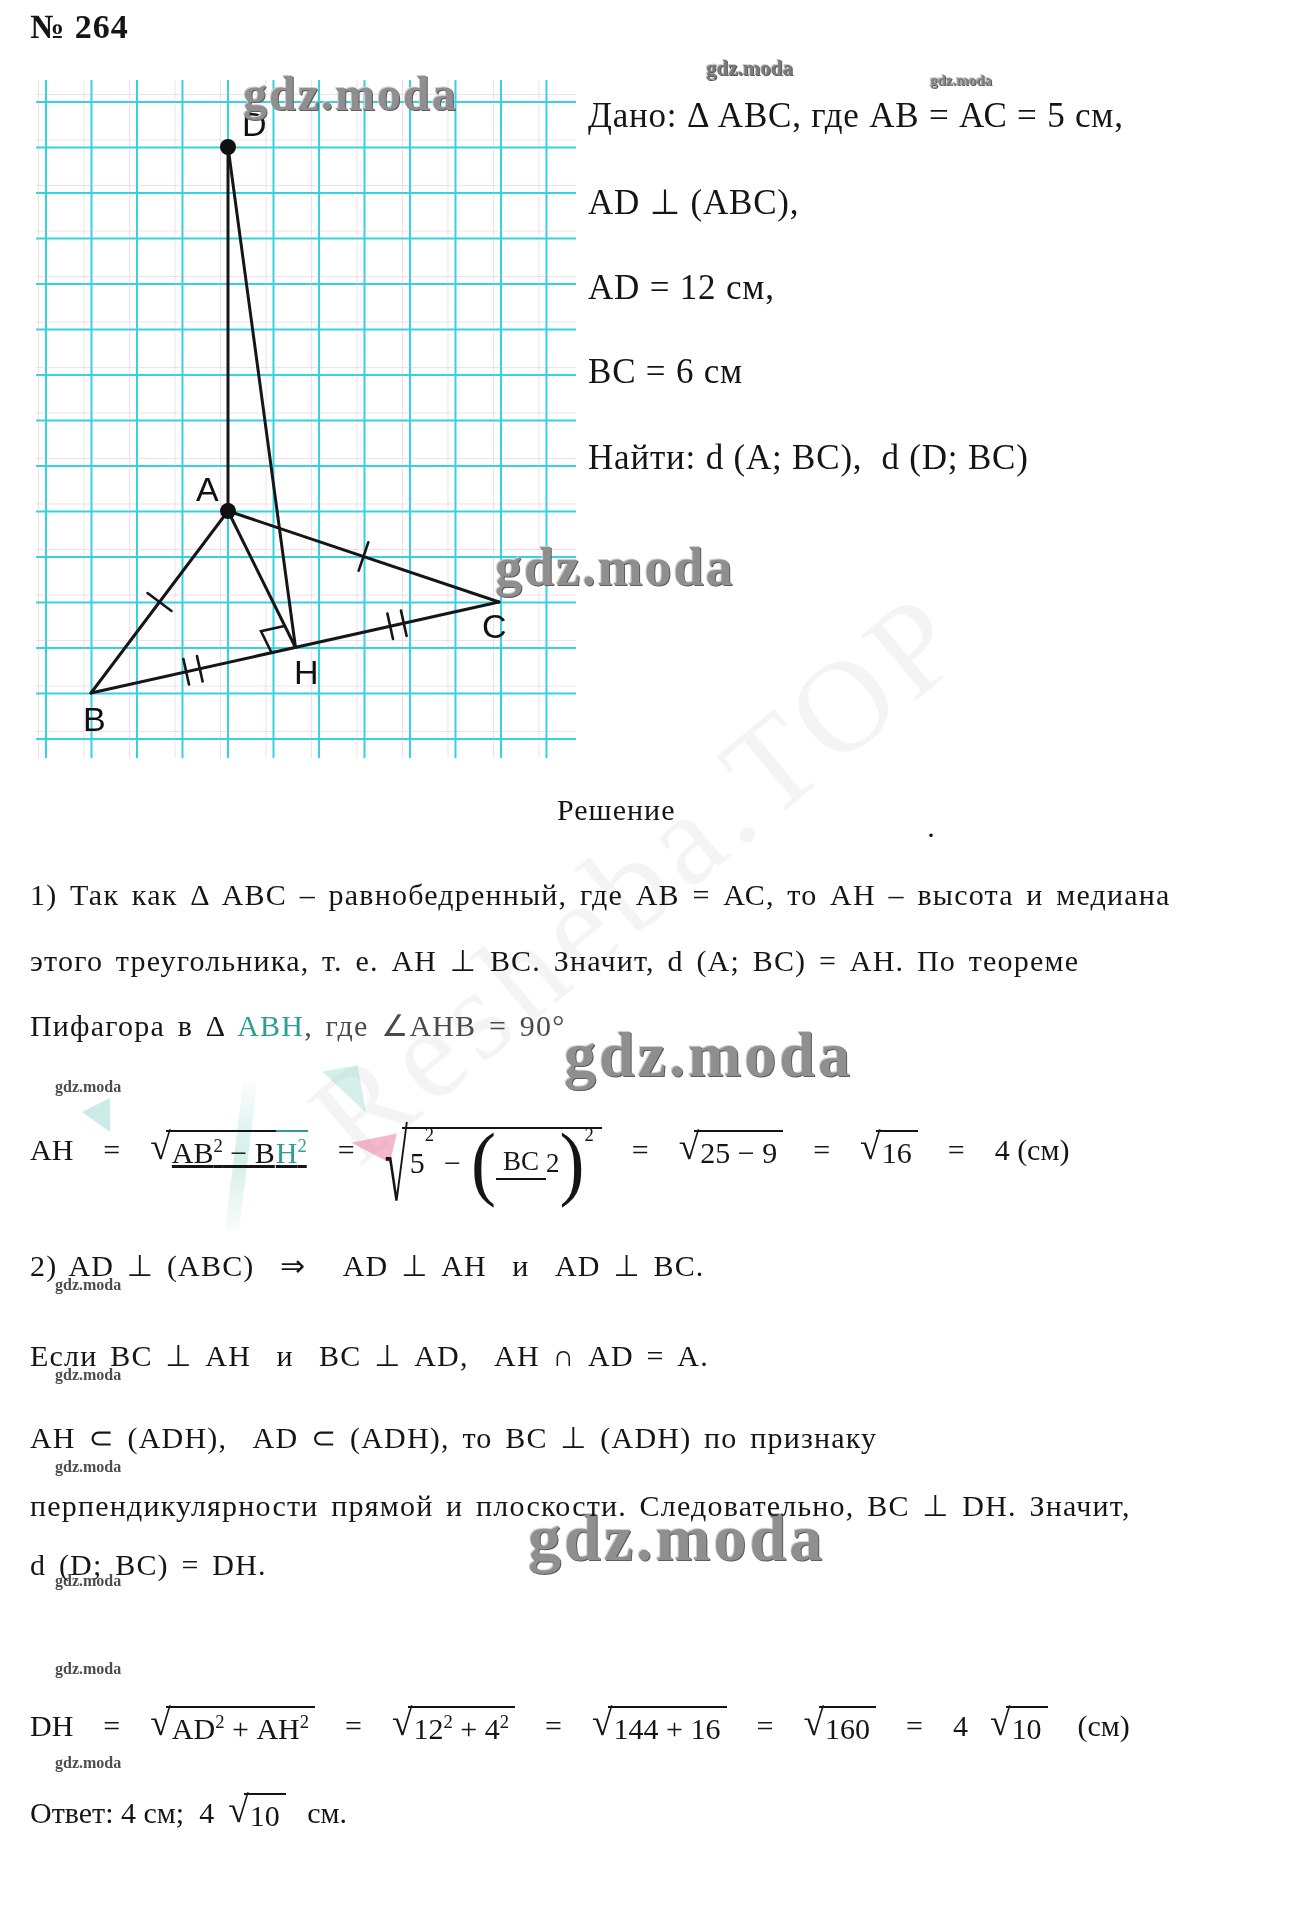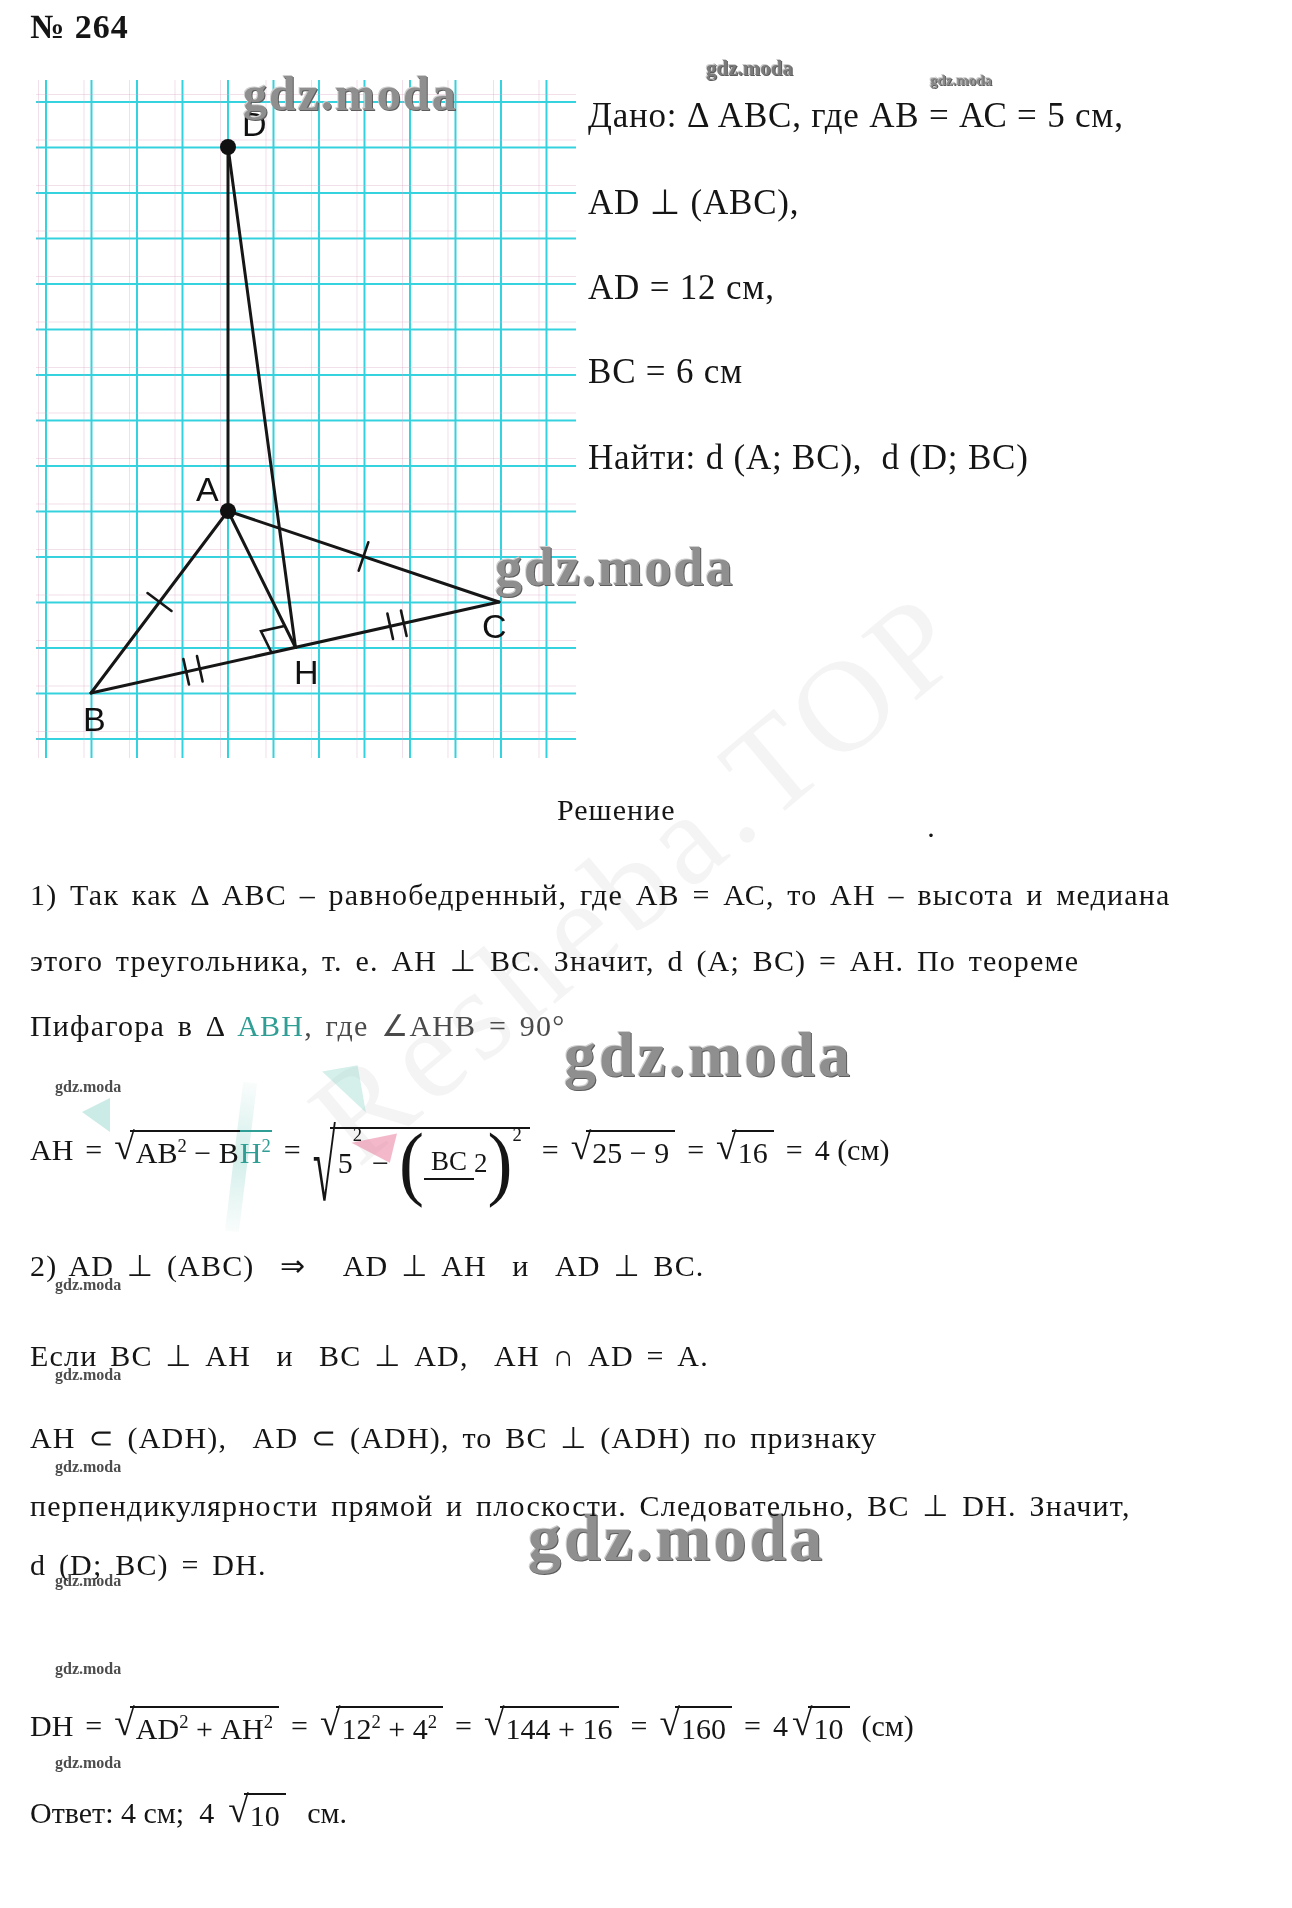--- a/index.html
+++ b/index.html
@@ -31,25 +31,25 @@
   .wm-s2{left:930px;top:72px;font-size:15px;color:#8a8a8a;}
   .wm-center{left:495px;top:536px;font-size:54px;letter-spacing:2px;}
   .wm-mid{left:564px;top:1018px;font-size:64px;letter-spacing:3px;}
   .wm-bottom{left:528px;top:1500px;font-size:66px;letter-spacing:3px;}
   .wm-tiny{position:absolute;left:55px;font-family:"Liberation Serif",serif;font-weight:bold;
            font-size:16px;color:#4d4d4d;white-space:nowrap;}
   .wm-faint{position:absolute;left:330px;top:1060px;font-size:130px;letter-spacing:8px;
             color:rgba(40,40,40,0.05);transform:rotate(-40deg);transform-origin:0 50%;
             font-family:"Liberation Serif",serif;white-space:nowrap;pointer-events:none;}
   
-  .formula{position:absolute;display:flex;align-items:center;gap:12px;font-size:30px;white-space:pre;}
+  .formula{position:absolute;display:flex;align-items:center;gap:30px;font-size:30px;white-space:pre;}
   .sqrt{display:inline-flex;align-items:flex-start;}
   .sqrt .sign{font-size:1.25em;line-height:0.9;margin-right:-5px;}
   .ov{border-top:2.5px solid #141414;padding:4px 6px 0 6px;display:inline-block;white-space:pre;}
-  .ovgrp{display:inline-flex;align-items:flex-start;}
+  .ovgrp{display:inline-flex;align-items:flex-start;text-decoration:underline;}
   .ovgrp .ov{padding-right:1px;}
   .ovgrp .ov + .ov{padding-left:0;}
   .teal{border-top-color:#2f9e94;color:#2f9e94;}
   sup{font-size:0.62em;line-height:0;}
   .tall .sign{font-size:1.4em;line-height:0.85;transform:scaleY(2.35);transform-origin:top center;margin-right:-6px;}
   .tall .ov{display:inline-flex;align-items:center;padding:6px 8px 0 8px;}
   .frac{display:inline-flex;align-items:center;line-height:1.15;font-size:0.9em;}
   .frac .num{border-bottom:2.5px solid #141414;padding:0 7px 1px;}
   .frac .den{padding-top:1px;}
   .bigp{font-size:2.5em;font-weight:300;line-height:0.75;transform:scaleY(1.1);}

